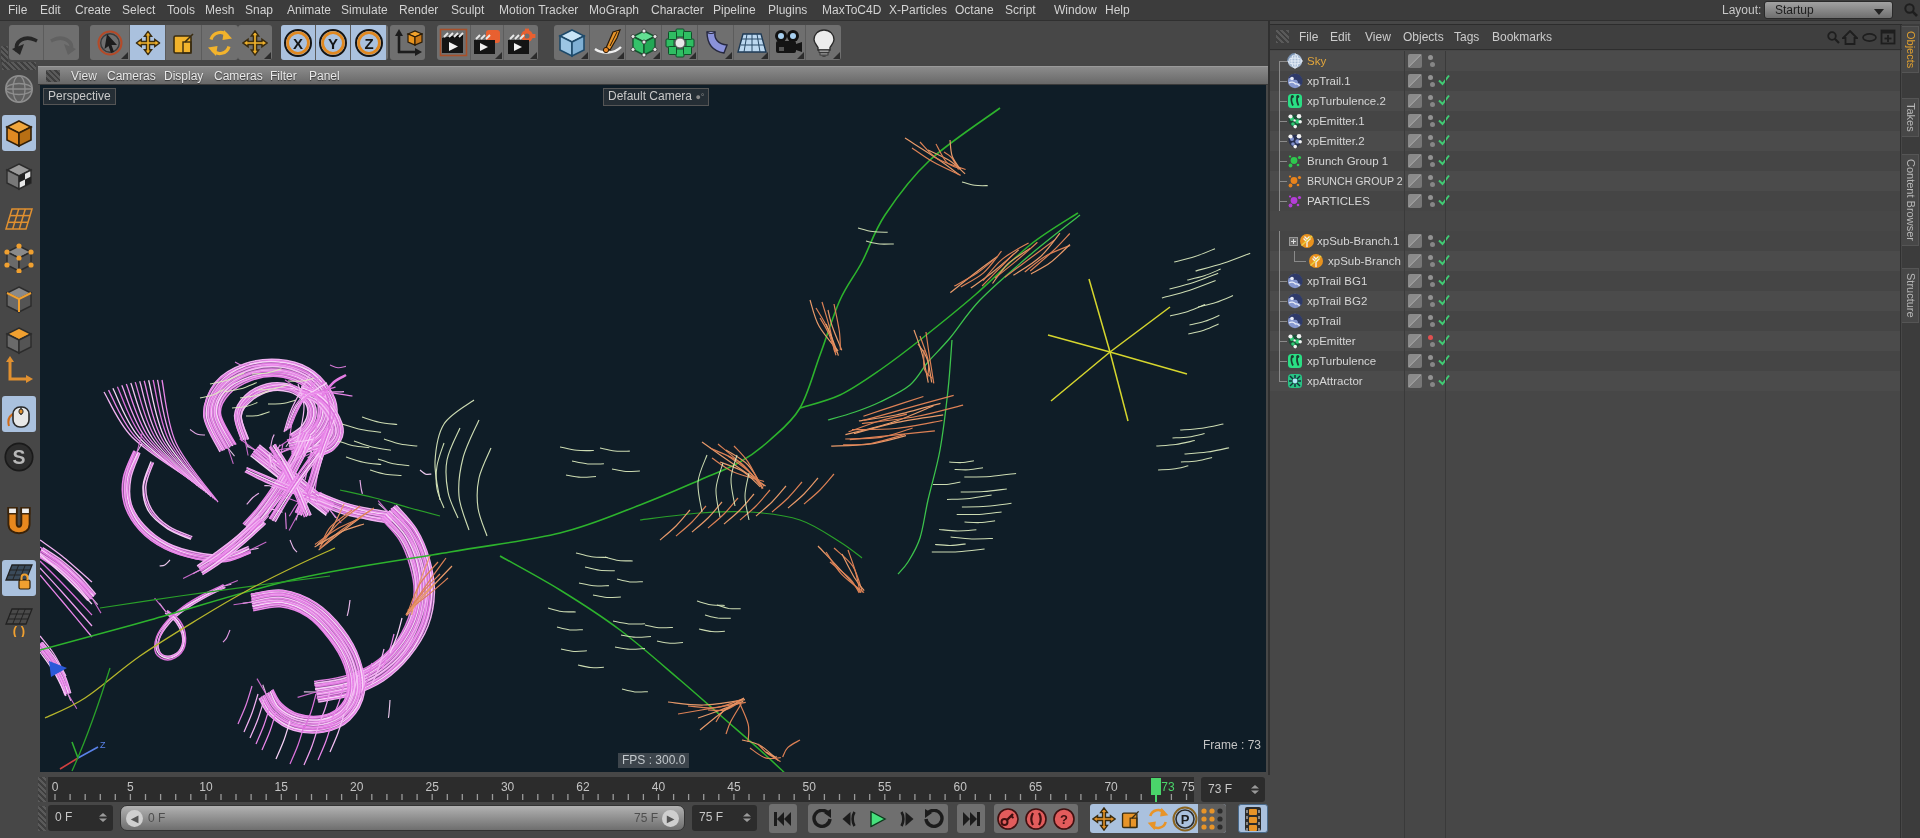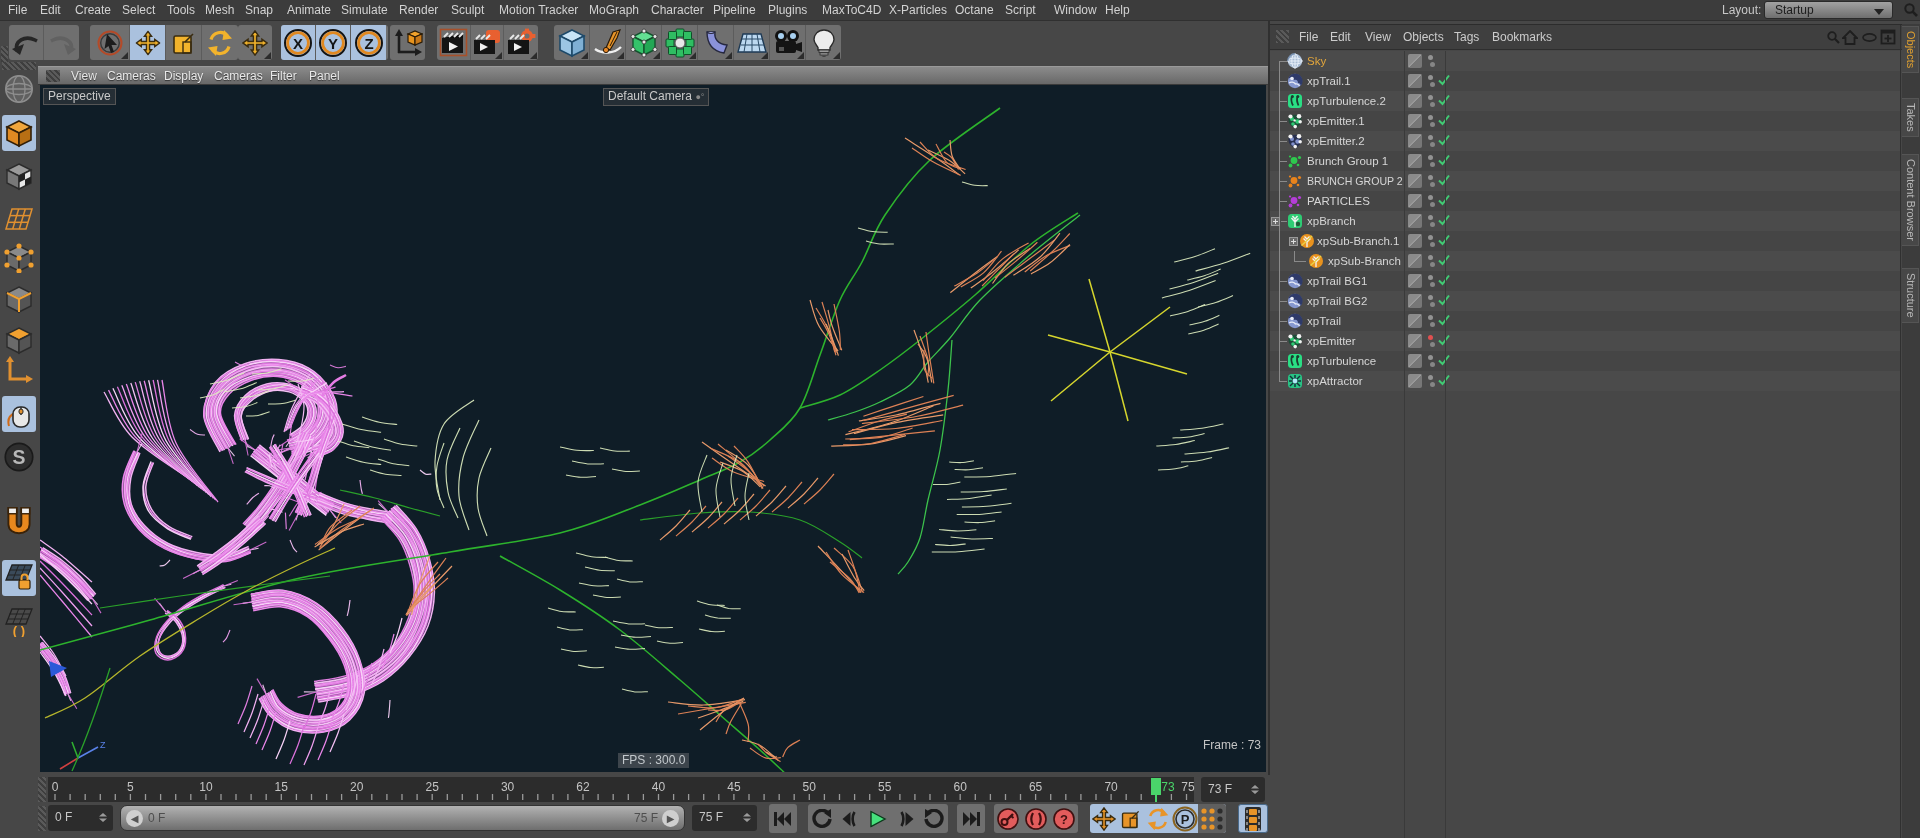--- a/index.html
+++ b/index.html
@@ -1157,41 +1157,20 @@
             </g>
           </svg>
           <span class="rlabel" style="left:37px;color:#d6d6d6">PARTICLES</span>
           <div class="rtog"></div>
           <div class="dot1" style="background:#939393"></div>
           <div class="dot2"></div>
           <svg class="chk" width="14" height="14" viewBox="0 0 14 14">
             <path d="M2 7.5 L5.5 11 L12 2.5" fill="none" stroke="#40cc74" stroke-width="2"></path>
           </svg>
         </div>
-        <div class="row a" style="top:160px">
-          <div class="abs" style="left:9px;top:0;width:1px;height:20px;background:#8a8a8a"></div>
-          <div class="abs" style="left:1px;top:6px;width:9px;height:9px;background:#6a6a6a;border:1px solid #999"></div>
-          <div class="abs" style="left:3px;top:10px;width:5px;height:1px;background:#ddd"></div>
-          <div class="abs" style="left:5px;top:8px;width:1px;height:5px;background:#ddd"></div>
-          <div class="abs" style="left:11px;top:10px;width:6px;height:1px;background:#8a8a8a"></div>
-          <svg class="ricon" style="left:17px" width="16" height="16" viewBox="0 0 16 16">
-            <rect x="1" y="1" width="14" height="14" rx="3.5" fill="#2ecc74"></rect>
-            <g stroke="#f0f0f0" stroke-width="1.4" fill="none">
-              <path d="M8 14 L8 6 M8 9 L4.5 5 M8 9 L11.5 5.5 M8 6 L5.5 3 M8 6 L10.5 3"></path>
-            </g>
-            <circle cx="11" cy="11" r="2.2" fill="#1e5c3a"></circle>
-          </svg>
-          <span class="rlabel" style="left:37px;color:#d6d6d6">xpBranch</span>
-          <div class="rtog"></div>
-          <div class="dot1" style="background:#939393"></div>
-          <div class="dot2"></div>
-          <svg class="chk" width="14" height="14" viewBox="0 0 14 14">
-            <path d="M2 7.5 L5.5 11 L12 2.5" fill="none" stroke="#40cc74" stroke-width="2"></path>
-          </svg>
-        </div>
         <div class="row b" style="top:180px">
           <div class="abs" style="left:9px;top:0;width:1px;height:20px;background:#8a8a8a"></div>
           <div class="abs" style="left:19px;top:6px;width:9px;height:9px;background:#6a6a6a;border:1px solid #999"></div>
           <div class="abs" style="left:21px;top:10px;width:5px;height:1px;background:#ddd"></div>
           <div class="abs" style="left:23px;top:8px;width:1px;height:5px;background:#ddd"></div>
           <svg class="ricon" style="left:29px" width="16" height="16" viewBox="0 0 16 16">
             <circle cx="8" cy="8" r="7" fill="#e8921e"></circle>
             <g stroke="#f4f4f4" stroke-width="1.3" fill="none">
               <path d="M8 14 L8 5 M8 9 L4.5 5.5 M8 9 L11.5 5.5 M8 6 L5.5 3.5 M8 6 L10.5 3.5"></path>
             </g>

